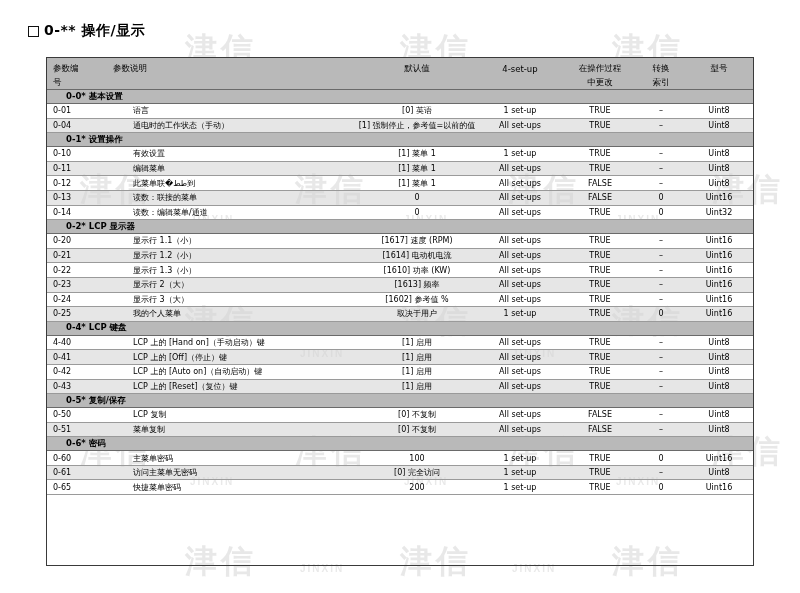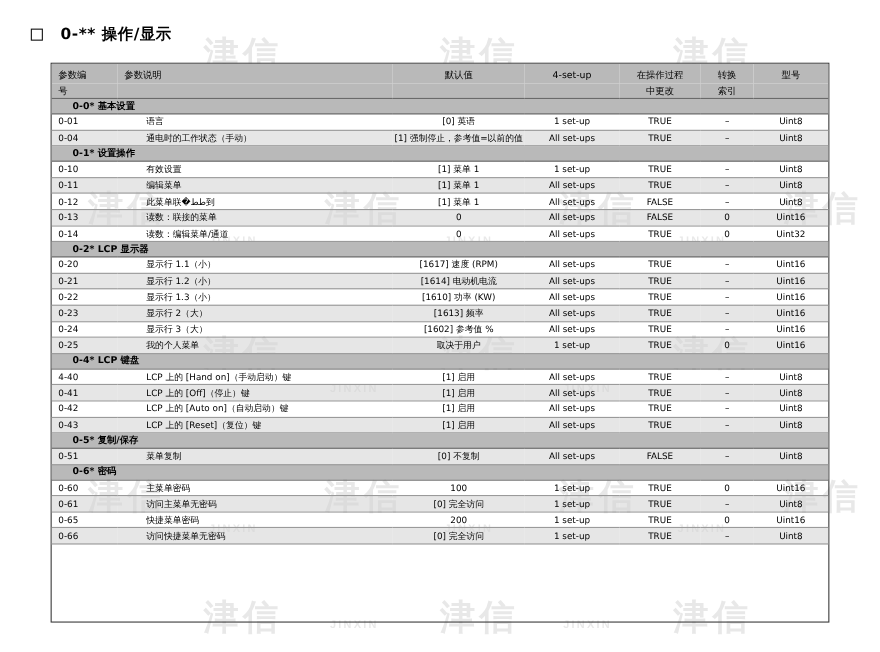--- a/index.html
+++ b/index.html
@@ -42,21 +42,21 @@
     white-space: nowrap;
   }
 
   
   .doc-header {
     position: absolute;
     top: 22px;
     left: 28px;
     display: flex;
     align-items: center;
-    gap: 16px;
+    gap: 5px;
     z-index: 10;
   }
   .hdr-box {
     width: 9px;
     height: 9px;
     border: 1px solid #111;
     display: inline-block;
   }
   .hdr-title {
     font-family: "DejaVu Sans", sans-serif;
@@ -375,20 +375,29 @@
           <td class="desc">LCP 上的 [Reset]（复位）键</td>
           <td class="def">[1] 启用</td>
           <td class="setup">All set-ups</td>
           <td class="change">TRUE</td>
           <td class="index">–</td>
           <td class="type">Uint8</td>
         </tr>
         <tr class="group">
           <td colspan="7">0-5* 复制/保存</td>
         </tr>
+        <tr class="row">
+          <td class="num">0-50</td>
+          <td class="desc">LCP 复制</td>
+          <td class="def">[0] 不复制</td>
+          <td class="setup">All set-ups</td>
+          <td class="change">FALSE</td>
+          <td class="index">–</td>
+          <td class="type">Uint8</td>
+        </tr>
         <tr class="row alt">
           <td class="num">0-51</td>
           <td class="desc">菜单复制</td>
           <td class="def">[0] 不复制</td>
           <td class="setup">All set-ups</td>
           <td class="change">FALSE</td>
           <td class="index">–</td>
           <td class="type">Uint8</td>
         </tr>
         <tr class="group">
@@ -414,24 +423,15 @@
         </tr>
         <tr class="row">
           <td class="num">0-65</td>
           <td class="desc">快捷菜单密码</td>
           <td class="def">200</td>
           <td class="setup">1 set-up</td>
           <td class="change">TRUE</td>
           <td class="index">0</td>
           <td class="type">Uint16</td>
         </tr>
-        <tr class="row alt">
-          <td class="num">0-66</td>
-          <td class="desc">访问快捷菜单无密码</td>
-          <td class="def">[0] 完全访问</td>
-          <td class="setup">1 set-up</td>
-          <td class="change">TRUE</td>
-          <td class="index">–</td>
-          <td class="type">Uint8</td>
-        </tr>
       </tbody>
   </table>
 </div>
 
 </body></html>

